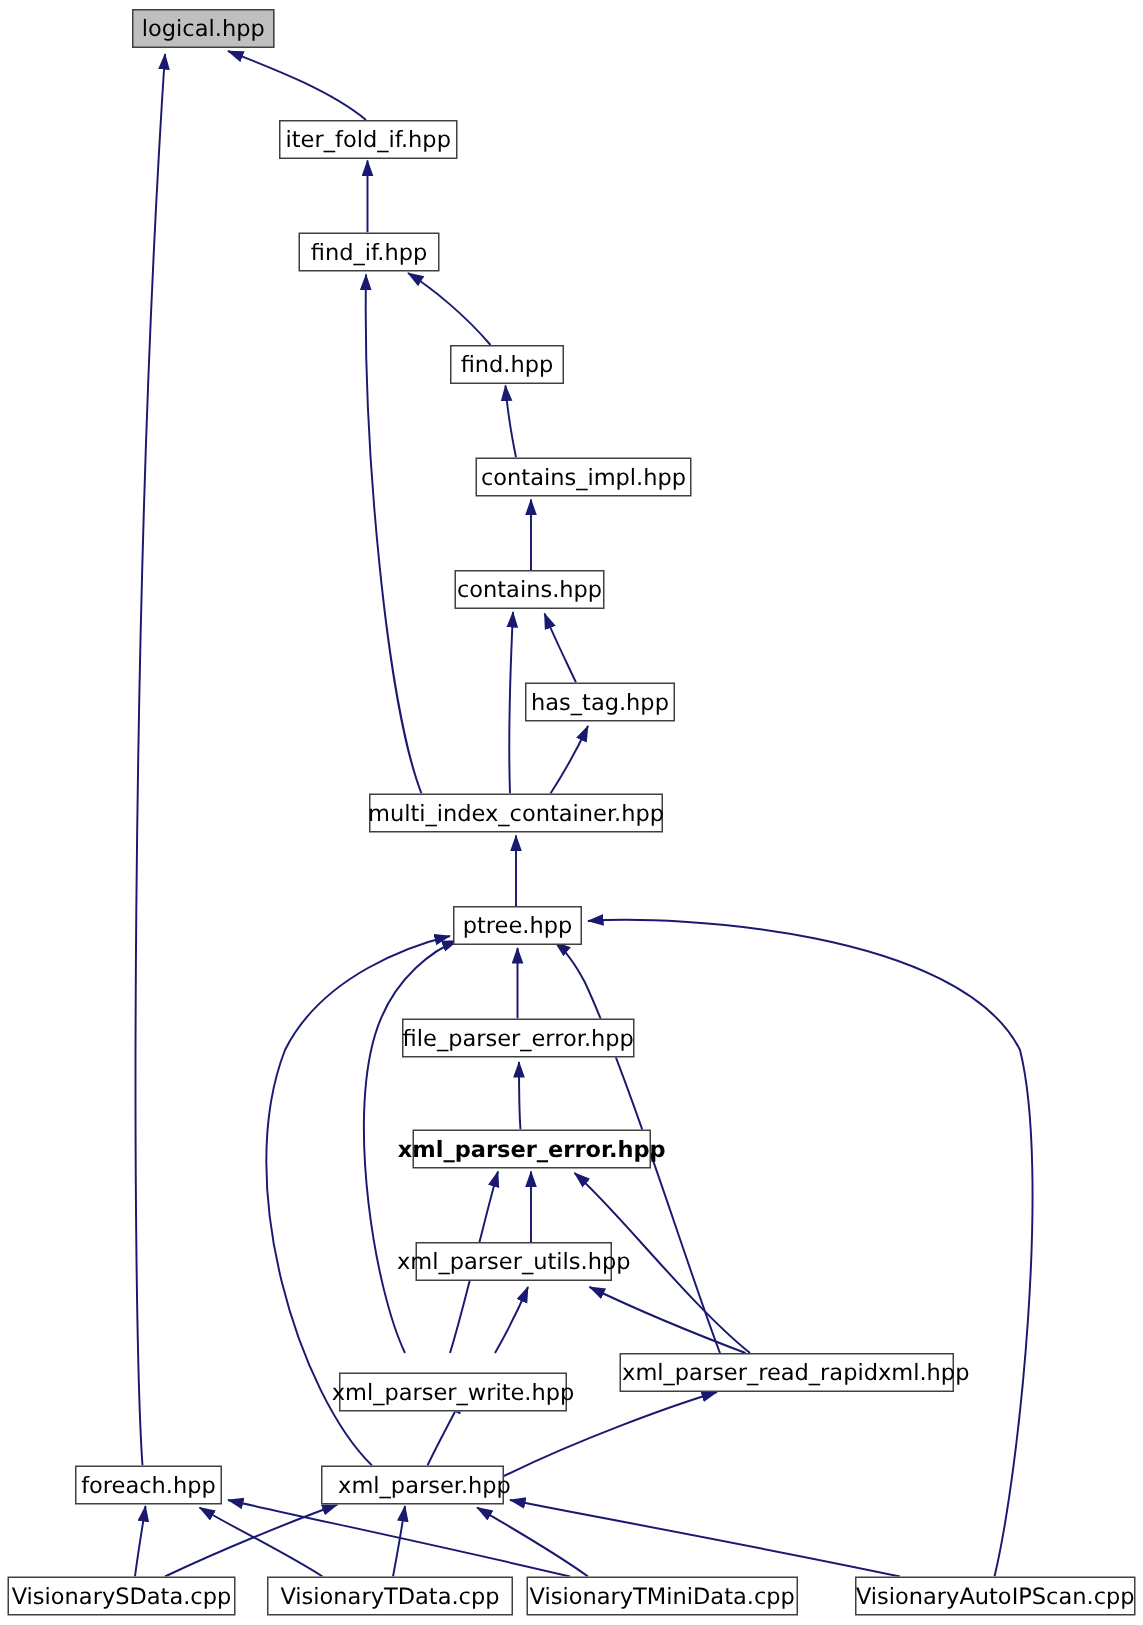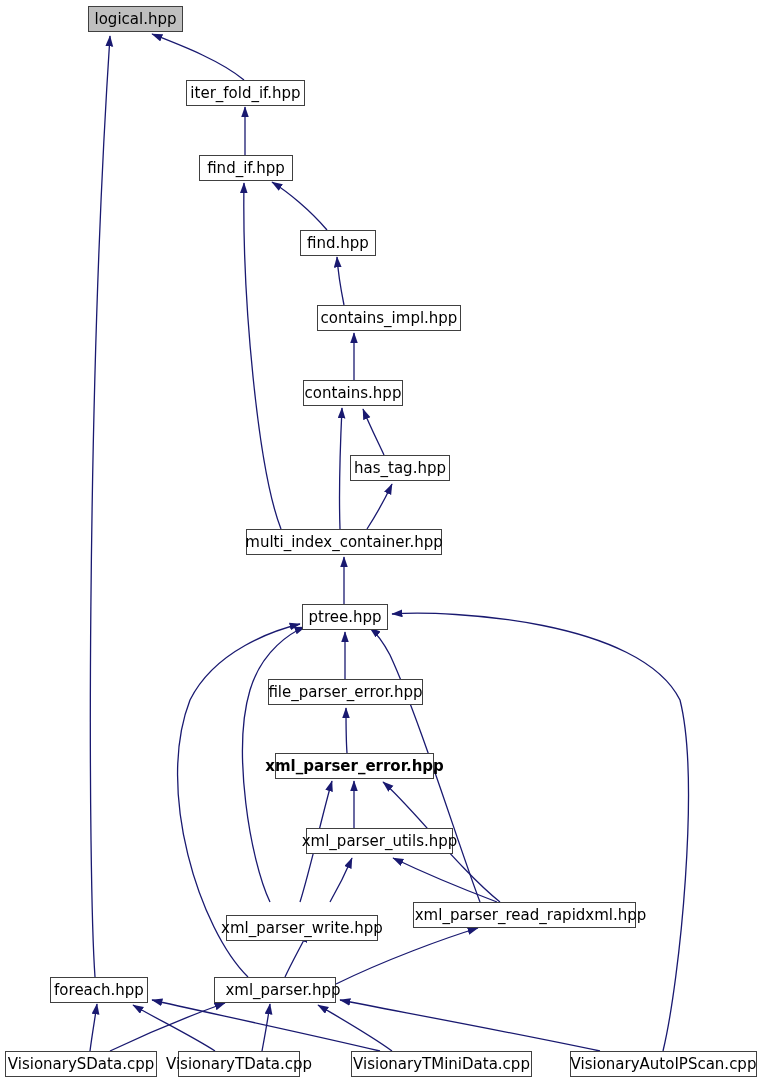--- a/index.html
+++ b/index.html
@@ -114,39 +114,39 @@
       </div>
       <div class="node" style="left: 302px; top: 604px; width: 86px;">
         <span>ptree.hpp</span>
       </div>
       <div class="node" style="left: 268px; top: 679px; width: 155px;">
         <span>file_parser_error.hpp</span>
       </div>
       <div class="node" style="left: 275px; top: 753px; width: 159px; font-weight: bold;">
         <span>xml_parser_error.hpp</span>
       </div>
-      <div class="node" style="left: 277px; top: 828px; width: 147px; margin-left: 29px;">
+      <div class="node" style="left: 277px; top: 828px; width: 131px;">
         <span>xml_parser_utils.hpp</span>
       </div>
       <div class="node" style="left: 226px; top: 902px; width: 152px; margin-top: 13px;">
         <span>xml_parser_write.hpp</span>
       </div>
       <div class="node" style="left: 413px; top: 902px; width: 223px; padding-left: 12px;">
         <span>xml_parser_read_rapidxml.hpp</span>
       </div>
       <div class="node" style="left: 50px; top: 977px; width: 98px;">
         <span>foreach.hpp</span>
       </div>
       <div class="node" style="left: 214px; top: 977px; width: 122px; padding-left: 16px;">
         <span>xml_parser.hpp</span>
       </div>
       <div class="node" style="left: 5px; top: 1051px; width: 152px;">
         <span>VisionarySData.cpp</span>
       </div>
-      <div class="node" style="left: 178px; top: 1051px; width: 122px;">
+      <div class="node" style="left: 178px; top: 1051px; width: 164px;">
         <span>VisionaryTData.cpp</span>
       </div>
       <div class="node" style="left: 351px; top: 1051px; width: 181px;">
         <span>VisionaryTMiniData.cpp</span>
       </div>
       <div class="node" style="left: 570px; top: 1051px; width: 187px;">
         <span>VisionaryAutoIPScan.cpp</span>
       </div>
     </div>
 

